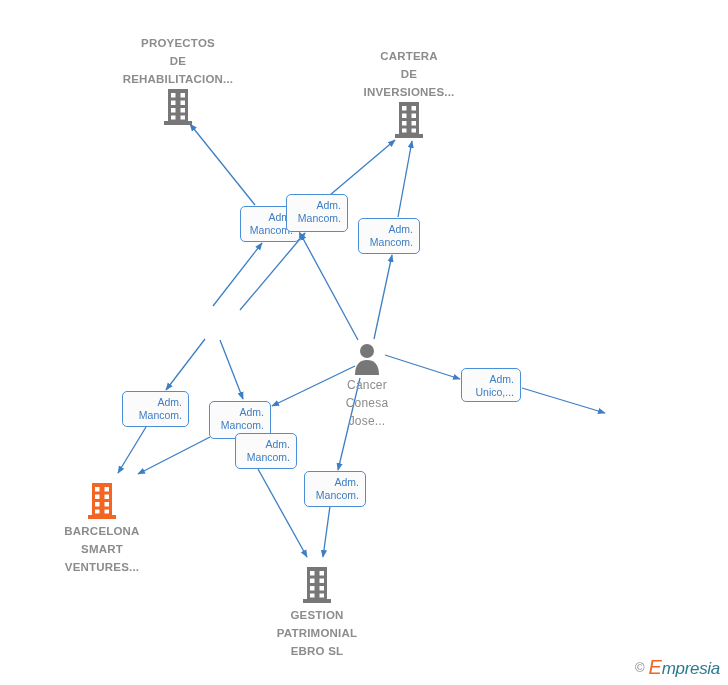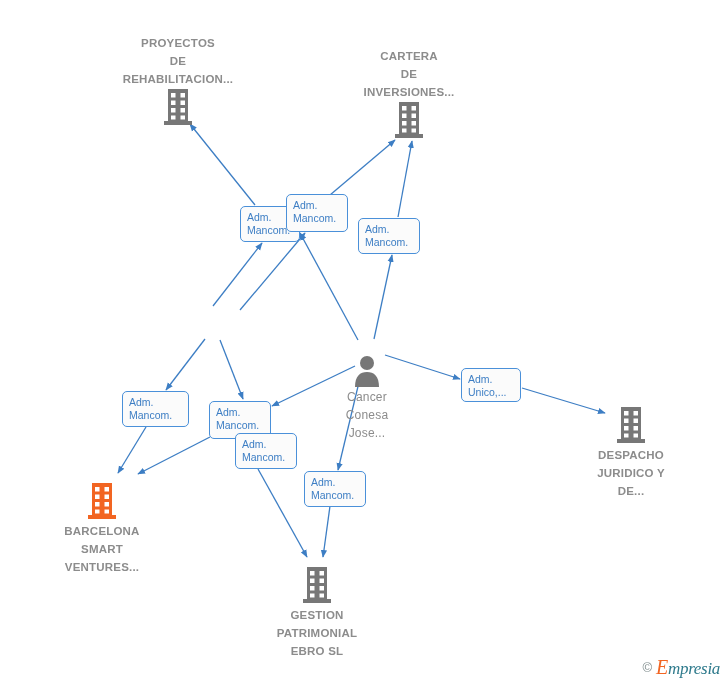--- a/index.html
+++ b/index.html
@@ -11,27 +11,27 @@
   .node{position:absolute;text-align:center;width:150px;}
   .node .ico{display:block;margin:0 auto;line-height:0;}
   .node .caption{font-size:11.5px;line-height:14.5px;color:#8c8c8c;
                  letter-spacing:.2px;white-space:pre-line;}
   .node.company .caption{font-weight:bold;}
   .node.person .caption{font-weight:normal;font-size:12px;color:#8c8c8c;}
   .node.highlight .caption{color:#8c8c8c;}
 
   .edge-label{position:absolute;background:#fbfbfb;border:1px solid #4a90d9;
               border-radius:5px;color:#3d7ec4;font-size:10.5px;line-height:13px;
-              text-align:left;padding:4px 6px 5px 6px;white-space:pre-line;
+              text-align:right;padding:4px 6px 5px 6px;white-space:pre-line;
               box-sizing:border-box;}
 
   .watermark{position:absolute;right:8px;bottom:6px;display:flex;align-items:center;
              gap:4px;font-size:15px;}
   .watermark .copy{color:#7f8c8d;font-size:13px;}
-  .watermark .wm-text{font-family:Liberation Serif, serif;
+  .watermark .wm-text{font-family:Liberation Sans, sans-serif;
                       font-style:italic;font-size:17px;color:#2e7a8c;letter-spacing:-.3px;}
   .watermark .wm-text .e{color:#f26522;font-size:20px;}
 </style>
 </head>
 <body>
 
 <div id="canvas">
 
   <svg class="edges" viewBox="0 0 728 685" xmlns="http://www.w3.org/2000/svg">
     <defs>
@@ -111,21 +111,21 @@
               <rect x="19.5" y="21" width="4.5" height="4.5"></rect>
         <rect x="10" y="28.5" width="4.5" height="4"></rect>
               <rect x="19.5" y="28.5" width="4.5" height="4"></rect>
             </g>
       </g>
         </svg>
     </span>
   </div>
 
 
-  <div class="node person" style="left:292px;top:353px;">
+  <div class="node person" style="left:292px;top:341px;">
     <span class="ico">
       <svg width="30" height="34" viewBox="0 0 30 34">
           <g fill="#777777">
         <circle cx="15" cy="10" r="7"></circle>
         <path d="M3 34 C3 23 8 19 15 19 C22 19 27 23 27 34 Z"></path>
       </g>
         </svg>
     </span>
     <span class="caption">Cancer
 Conesa
@@ -173,43 +173,20 @@
               <rect x="19.5" y="28.5" width="4.5" height="4"></rect>
             </g>
       </g>
         </svg>
     </span>
     <span class="caption">BARCELONA
 SMART
 VENTURES...</span>
   </div>
 
-  <div class="node company" style="left:556px;top:405px;">
-    <span class="ico">
-      <svg width="34" height="40" viewBox="0 0 34 40">
-          <g fill="#777777">
-        <rect x="7" y="2" width="20" height="33"></rect>
-            <rect x="3" y="34" width="28" height="4"></rect>
-        <g fill="#ffffff">
-              <rect x="10" y="6" width="4.5" height="4.5"></rect>
-              <rect x="19.5" y="6" width="4.5" height="4.5"></rect>
-        <rect x="10" y="13.5" width="4.5" height="4.5"></rect>
-              <rect x="19.5" y="13.5" width="4.5" height="4.5"></rect>
-        <rect x="10" y="21" width="4.5" height="4.5"></rect>
-              <rect x="19.5" y="21" width="4.5" height="4.5"></rect>
-        <rect x="10" y="28.5" width="4.5" height="4"></rect>
-              <rect x="19.5" y="28.5" width="4.5" height="4"></rect>
-            </g>
-      </g>
-        </svg>
-    </span>
-    <span class="caption">DESPACHO
-JURIDICO Y
-DE...</span>
-  </div>
 
   <div class="edge-label" style="left:240px;top:206px;width:60px;height:36px;">Adm.
 Mancom.</div>
 
   <div class="edge-label" style="left:286px;top:194px;width:62px;height:38px;">Adm.
 Mancom.</div>
 
   <div class="edge-label" style="left:358px;top:218px;width:62px;height:36px;">Adm.
 Mancom.</div>
 

